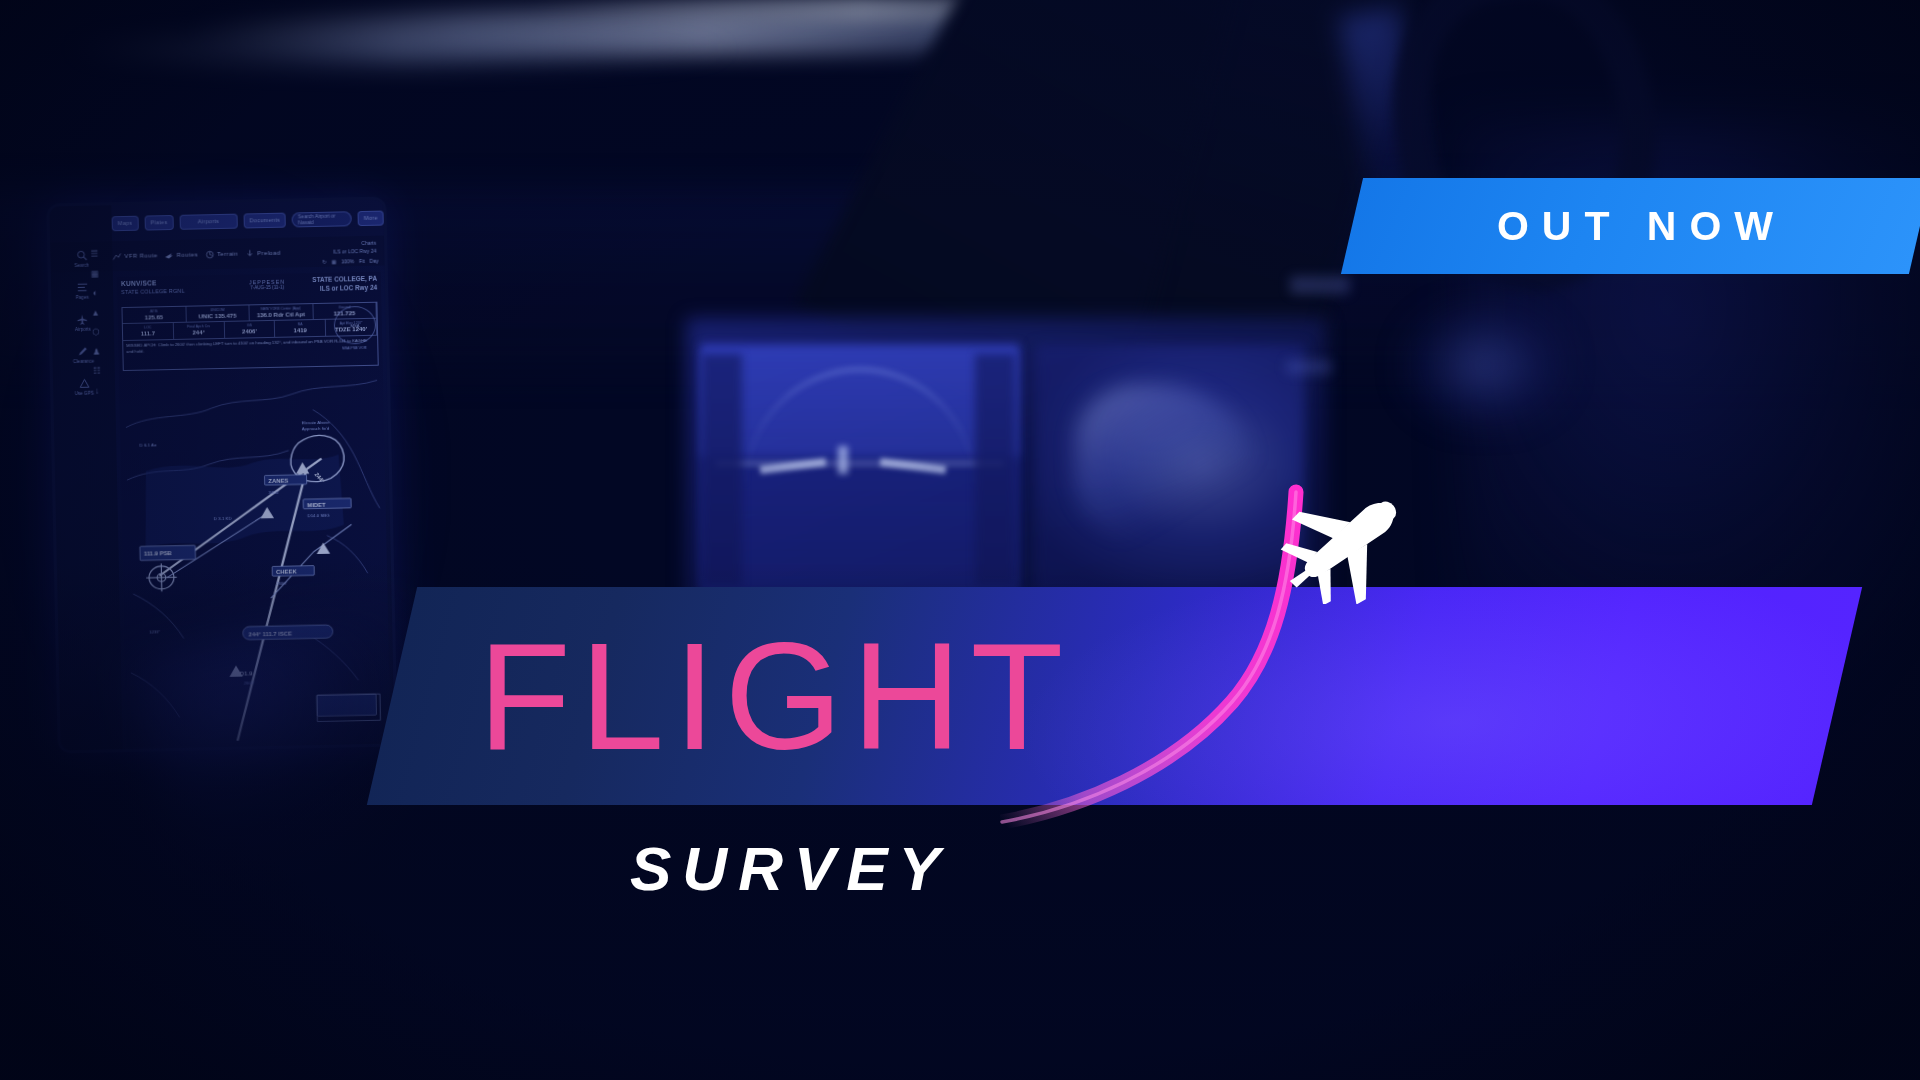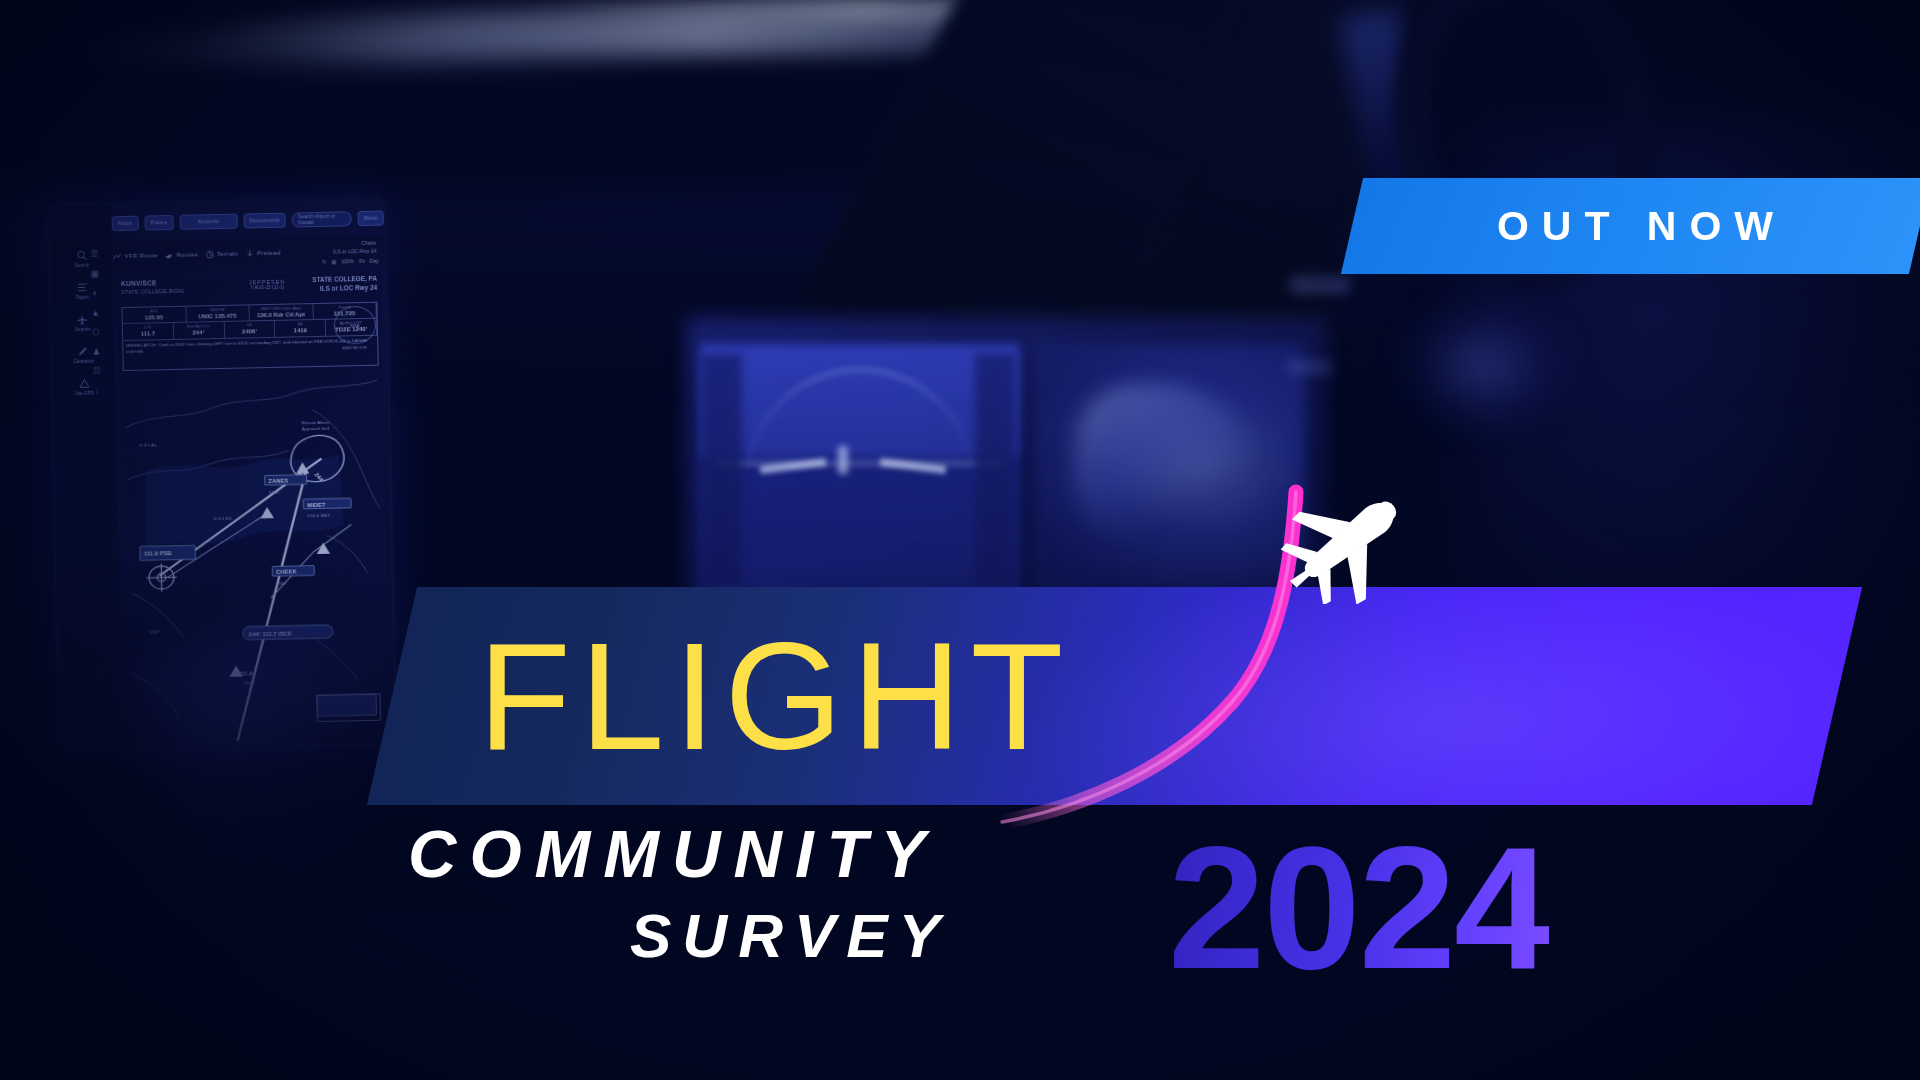--- a/index.html
+++ b/index.html
@@ -283,21 +283,21 @@
     position:absolute; inset:0;
     background:radial-gradient(ellipse 620px 240px at 74% 62%, rgba(130,110,255,.30), rgba(82,34,255,0) 70%);
   }
   .logo-text {
     position:absolute; left:392px; top:587px; width:1445px; height:218px;
     z-index:5; display:flex; align-items:center;
     padding-left:86px; white-space:nowrap;
     line-height:1;
   }
   .wt-flight {
-    color:#fde047; font-size:152px; font-weight:300; letter-spacing:9px;
+    color:#ec4899; font-size:152px; font-weight:300; letter-spacing:9px;
     font-family:"Liberation Sans", sans-serif;
   }
   .wt-sim {
     color:#fff; font-size:152px; font-weight:bold; letter-spacing:2px;
     margin-left:2px;
     font-family:"Liberation Sans", sans-serif;
   }
 
   
   .trail { position:absolute; left:1000px; top:470px; width:460px; height:360px; z-index:5; pointer-events:none; }
@@ -625,20 +625,18 @@
 
       <path d="M34 72 L6 70 L8 82 L34 80 Z"></path>
 
       <rect x="76" y="30" width="15" height="9" rx="4"></rect>
       <rect x="90" y="46" width="15" height="9" rx="4"></rect>
       <rect x="74" y="116" width="15" height="9" rx="4"></rect>
       <rect x="89" y="100" width="15" height="9" rx="4"></rect>
     </g>
   </svg>
 
-  <div class="year">2024</div>
 
   <div class="tagline">
-    <div class="ln-community">COMMUNITY</div>
     <div class="ln-survey">SURVEY</div>
   </div>
 
 </div>
 
 </body></html>

